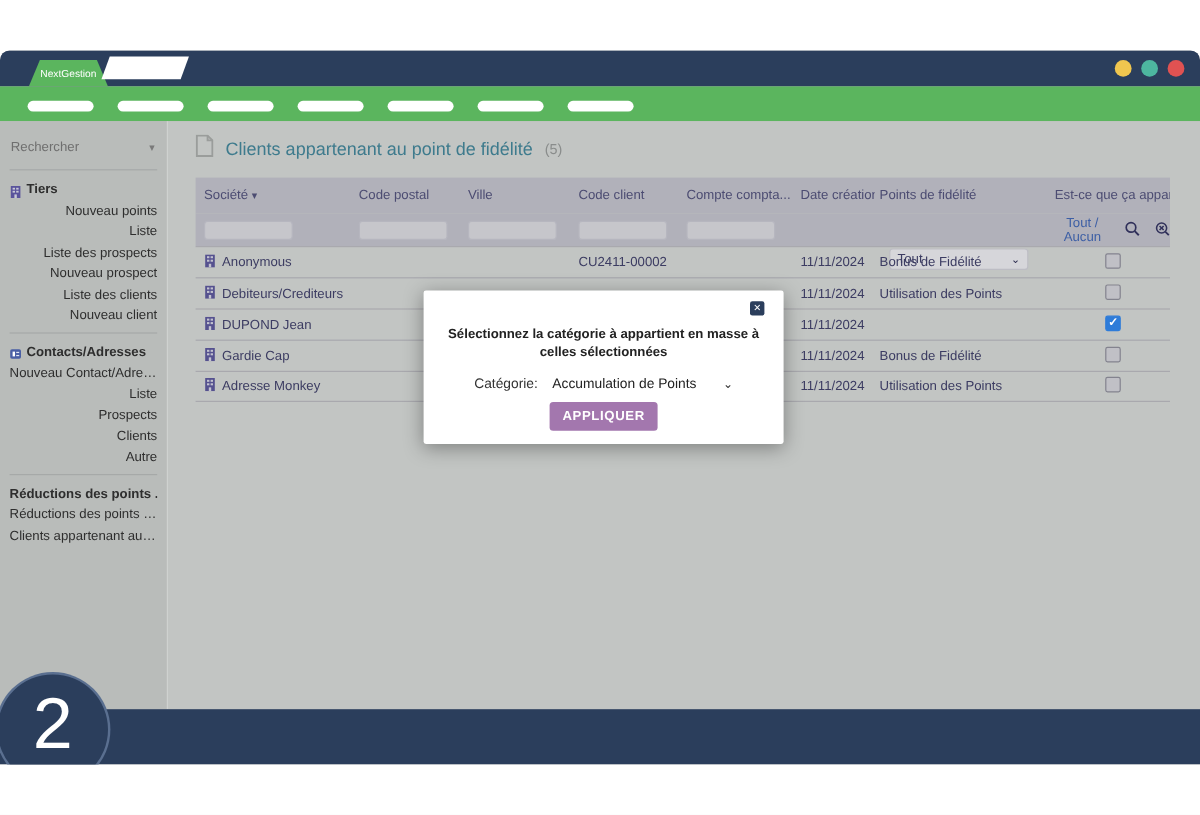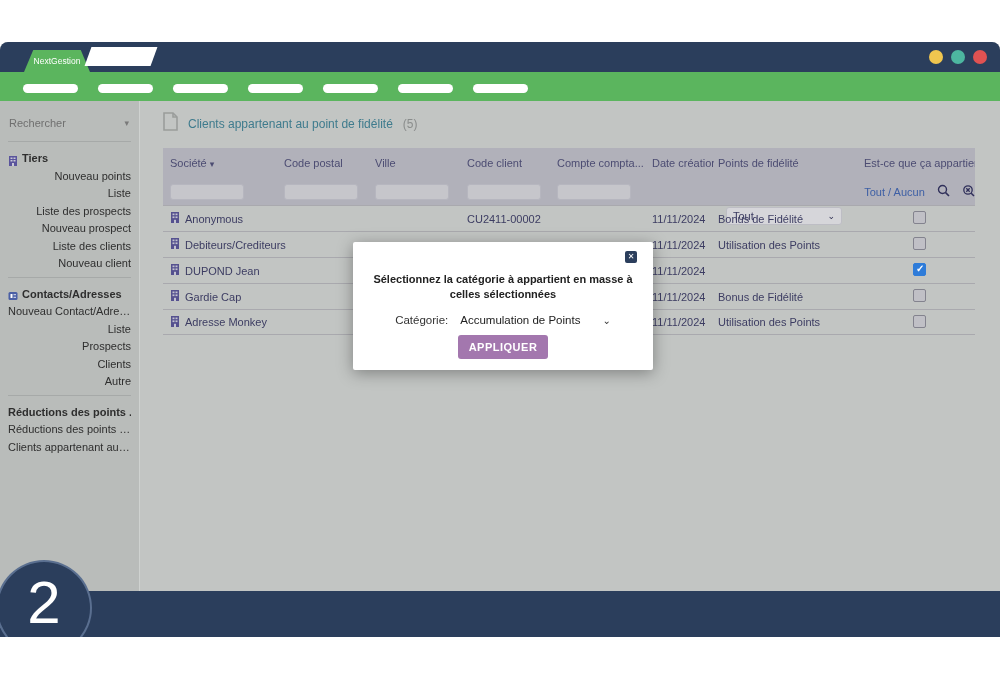--- a/index.html
+++ b/index.html
@@ -30,28 +30,28 @@
   .search-caret { color:#7a7a7a; font-size:9px; }
   .sb-divider { border-top:1px solid #a6a9a8; margin:4px 0 8px 0; }
   .sb-item { line-height:17.5px; white-space:nowrap; overflow:hidden; text-overflow:ellipsis; cursor:default; }
   .sb-item.head { font-weight:bold; display:flex; align-items:center; gap:4px; }
   .sb-item.lvl1 { padding-left:9px; }
   .sb-item.lvl2 { padding-left:18px; }
   .sb-icon { display:inline-block; width:10px; height:10px; flex:0 0 10px; }
 
   .main { flex:1; position:relative; background:#c2c5c3; }
   .title-row { display:flex; align-items:center; gap:10px; padding:11px 0 0 23px; }
-  .page-title { font-size:12px; color:#3e7b8d; }
+  .page-title { font-size:15px; color:#3e7b8d; }
   .page-count { font-size:12px; color:#8a8d8c; }
 
   
   .table { position:absolute; left:23px; top:47px; width:812px; font-size:11px; }
   .thead { display:flex; background:#b1b1ba; height:30px; align-items:center; color:#4c4c72; }
   .tfilter { display:flex; background:#b1b1ba; height:27px; align-items:center; }
-  .col-societe{width:121px;padding-left:7px;} .col-cp{width:91px;} .col-ville{width:92px;}
+  .col-societe{width:136px;padding-left:7px;} .col-cp{width:91px;} .col-ville{width:92px;}
   .col-cc{width:90px;} .col-compta{width:95px;} .col-date{width:62px;} .col-points{width:150px;padding-left:4px;}
   .col-estce{flex:1; text-align:center;}
   .th { white-space:nowrap; overflow:hidden; }
   .sort-caret { font-size:9px; }
   .filter-input { width:74px; height:16px; border:1px solid #b6b6bf; border-radius:3px; background:#c6c6cb; outline:none; }
   .tout-select { margin-left:8px; width:116px; height:18px; background:#d6d6da; border:1px solid #bdbdc4; border-radius:3px;
                  display:flex; align-items:center; justify-content:space-between; padding:0 6px; color:#3c3c62;margin-top:48px; }
   .tout-select .chev { font-size:9px; color:#2d2d50; }
   .estce-filter { display:flex; align-items:center; justify-content:center; gap:12px; }
   .tout-aucun { color:#3d5fa5; }

